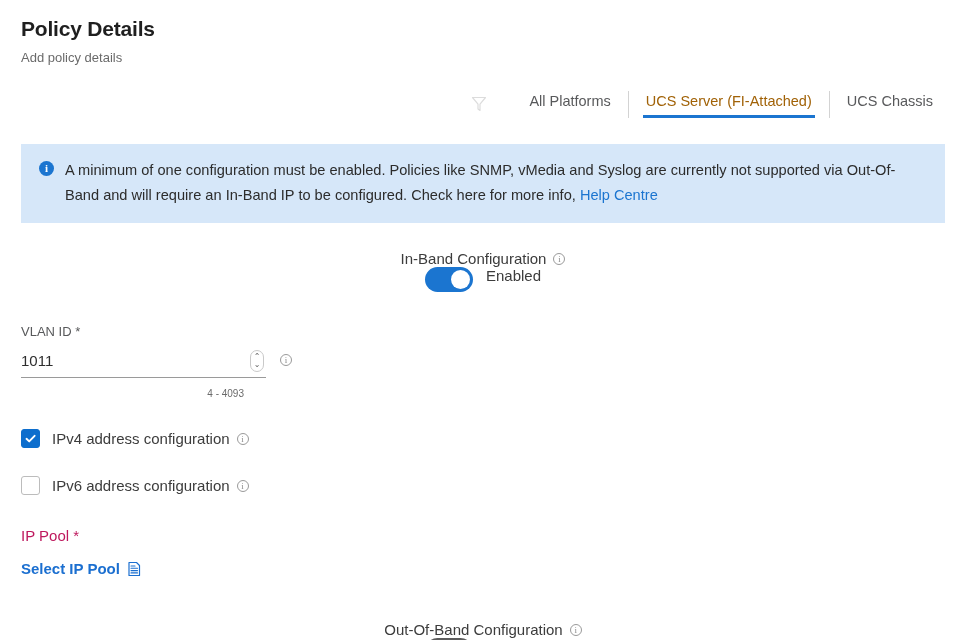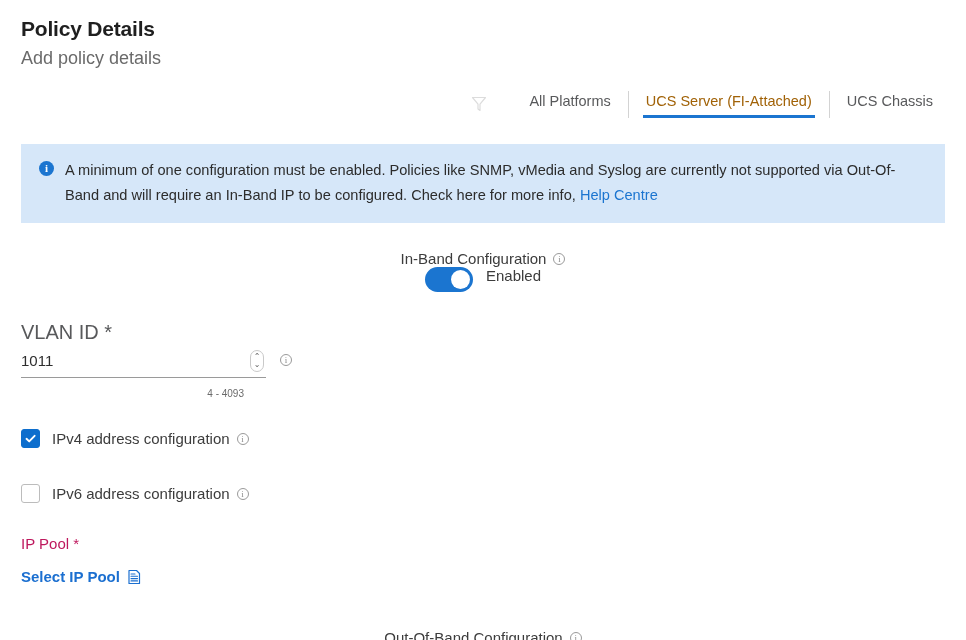--- a/index.html
+++ b/index.html
@@ -18,21 +18,21 @@
   
   .header { padding: 16px 0 0 21px; }
   .page-title {
     font-size: 21px;
     font-weight: bold;
     color: #1f1f1f;
     letter-spacing: -0.2px;
     line-height: 26px;
   }
   .page-subtitle {
-    font-size: 18px;
+    font-size: 13px;
     color: #6a6a6a;
     margin-top: 6px;
     line-height: 20px;
   }
 
   
   .tabs-row {
     display: flex;
     align-items: center;
     justify-content: flex-end;
@@ -144,21 +144,21 @@
     border-radius: 50%;
     background: #ffffff;
   }
   .toggle.on .knob { right: 3px; }
   .toggle.off .knob { left: 3px; }
   .toggle-label { font-size: 15px; color: #3c3c3c; }
 
   
   .field { margin-top: 30px; }
   .field-label {
-    font-size: 20px;
+    font-size: 13px;
     color: #58595b;
     line-height: 20px;
   }
   .input-line {
     display: flex;
     align-items: center;
     width: 245px;
     border-bottom: 1px solid #9a9a9a;
     padding: 4px 0 5px 0;
     margin-top: 4px;
@@ -198,21 +198,21 @@
     line-height: 18px;
   }
 
   
   .check-row {
     display: flex;
     align-items: center;
     margin-top: 0;
   }
   .check-row.first { margin-top: 26px; }
-  .check-row.second { margin-top: 36px; }
+  .check-row.second { margin-top: 28px; }
   .checkbox {
     width: 19px; height: 19px;
     border-radius: 3px;
     margin-right: 12px;
     display: flex;
     align-items: center;
     justify-content: center;
   }
   .checkbox.checked { background: #0d6ecd; border: 1px solid #0d6ecd; }
   .checkbox.unchecked { background: #ffffff; border: 1px solid #bcbcbc; }

